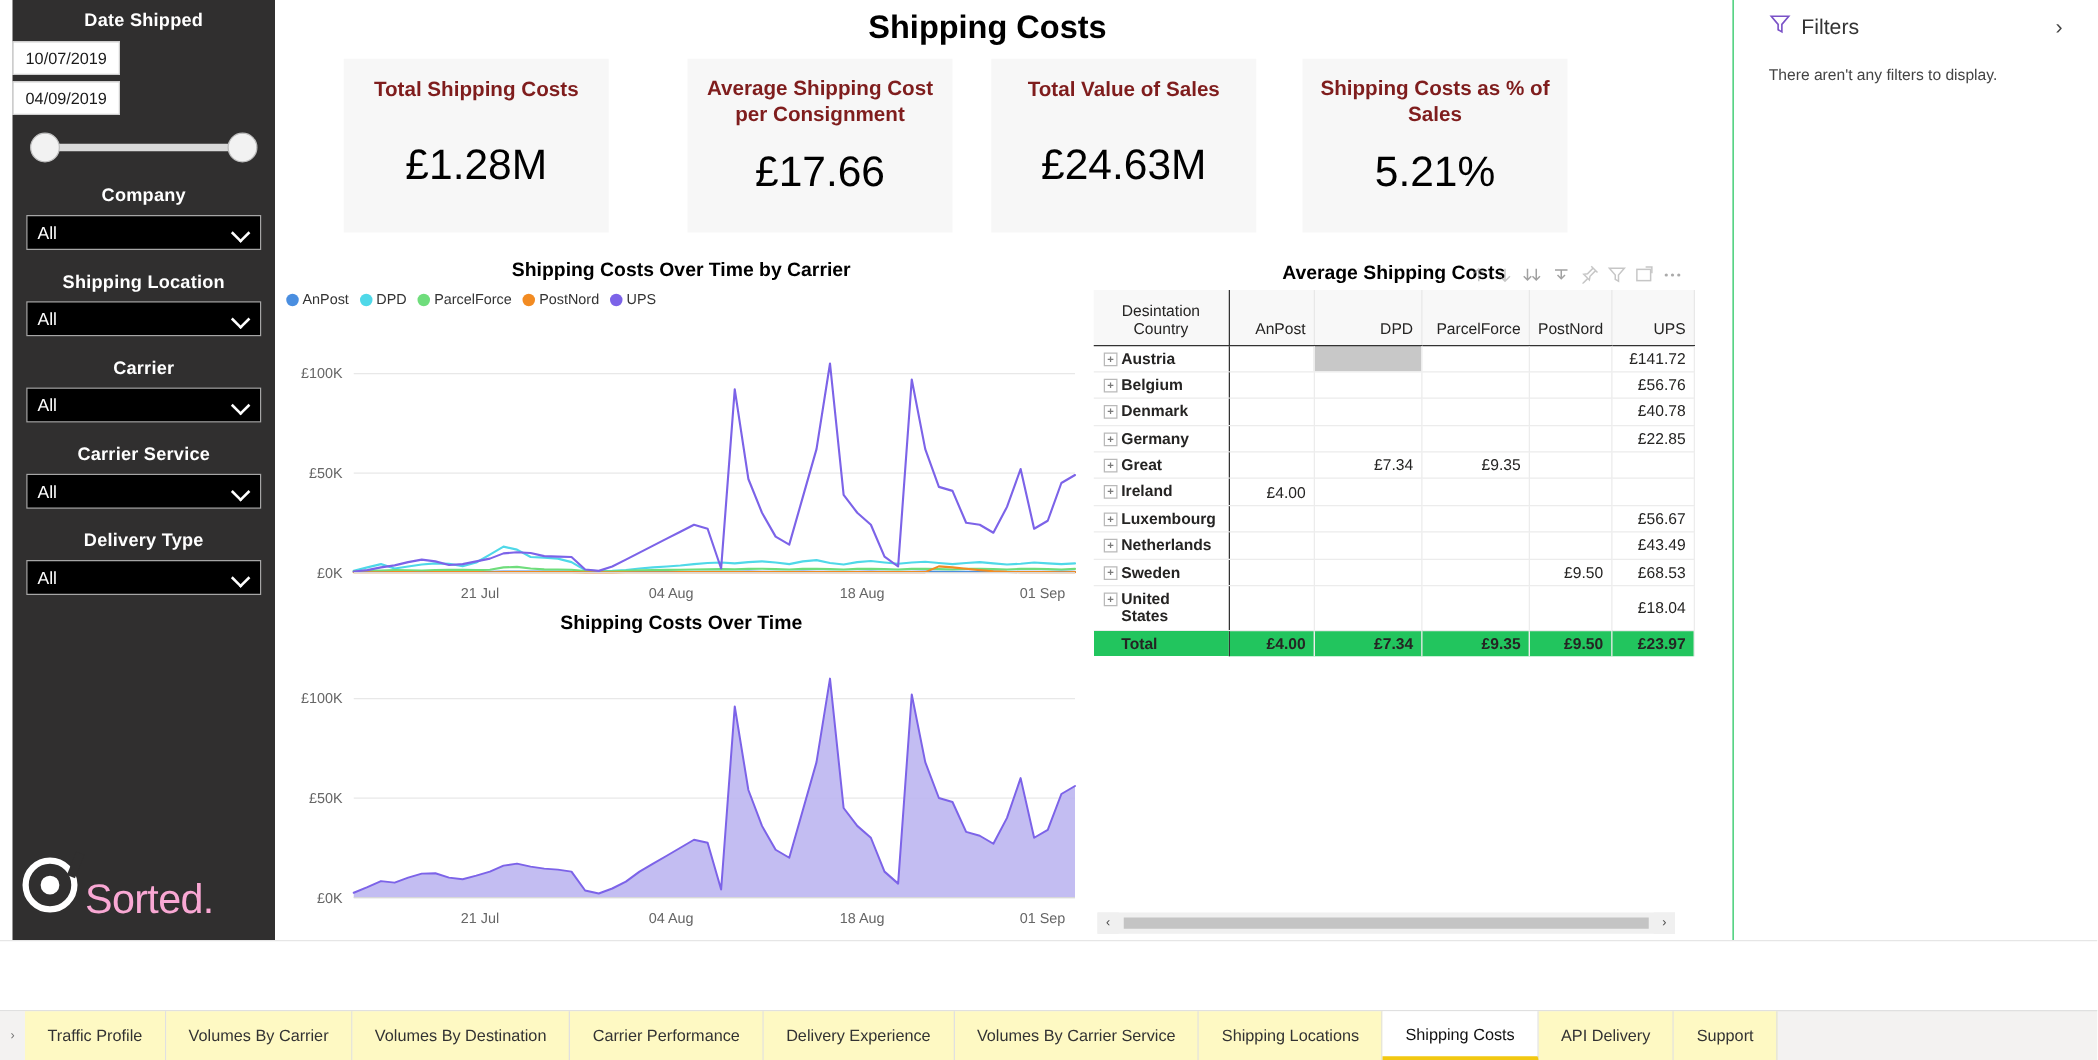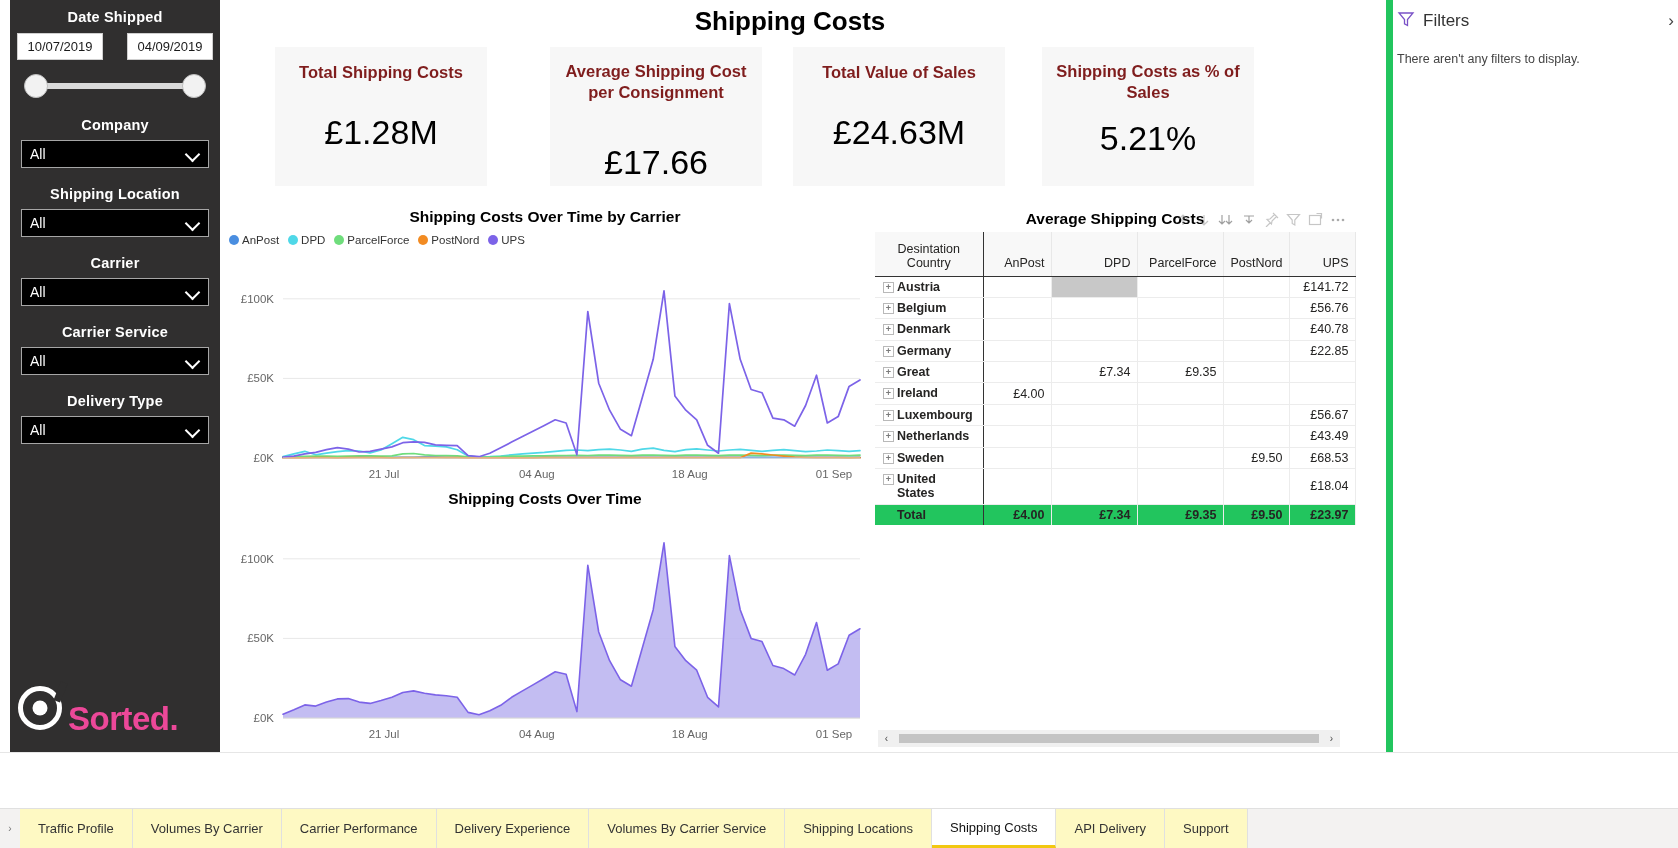--- a/index.html
+++ b/index.html
@@ -13,21 +13,21 @@
 
   
   #sidebar {
     position: absolute; left: 10px; top: 0; width: 210px; height: 752px;
     background: #302f2f;
   }
   .slicer-title {
     color: #ffffff; font-weight: bold; font-size: 14.5px; text-align: center;
     letter-spacing: .2px;
   }
-  .date-inputs { display:flex; gap:24px; justify-content:center; margin-top:8px; }
+  .date-inputs { display:flex; gap:5px; margin-top:8px;flex-direction:column; }
   .date-box {
     width: 86px; height: 27px; background:#ffffff; border:1px solid #cfcfcf;
     color:#1a1a1a; font-size: 13px; display:flex; align-items:center;
     justify-content:center; font-family:"Liberation Sans", sans-serif;
   }
   .slider-wrap { position:relative; margin: 13px 14px 0 14px; height: 26px; }
   .slider-track {
     position:absolute; left: 13px; right: 13px; top: 10px; height: 6px;
     background:#d9d9d9; border-radius:3px;
   }
@@ -62,21 +62,21 @@
     border: 5px solid #ffffff; position:relative;
   }
   #logo .mark::after {
     content:""; position:absolute; width:15px; height:15px; border-radius:50%;
     background:#ffffff; left:50%; top:50%; transform:translate(-50%,-50%);
   }
   #logo .mark::before{
     content:""; position:absolute; width:7px; height:20px; background:#302f2f;
     right:-7px; top:-9px; transform: rotate(22deg);
   }
-  #logo .wordmark { color:#ec4899; font-size: 33px; font-weight: 700; letter-spacing:-.5px;margin-top:22px; }
+  #logo .wordmark { color:#f9a8d4; font-size: 33px; font-weight: 400; letter-spacing:-.5px;margin-top:22px; }
 
   
   #page-title {
     position:absolute; left: 230px; top: 6px; width: 1120px;
     text-align:center; font-size: 26px; font-weight: bold; color:#000000;
   }
 
   
   .kpi {
     position:absolute; background:#f7f7f7; text-align:center;
@@ -141,21 +141,21 @@
   }
   #matrix-scroll .arrow {
     width: 17px; height: 17px; font-size: 10px; color:#4a4a4a;
     display:flex; align-items:center; justify-content:center; background:#f0f0f0;
   }
   #matrix-scroll .thumb { flex:1; height: 9px; background:#c4c4c4; margin: 0 4px; }
 
   
   #filters {
     position:absolute; left: 1386px; top: 0; width: 292px; height: 752px;
-    background:#ffffff; border-left:7px solid #22c55e; padding: 10px 4px;
+    background:#ffffff; border-left:1px solid #22c55e; padding: 10px 28px;
   }
   #filters .f-head { display:flex; align-items:center; gap:8px; }
   #filters .f-title { font-size: 17px; color:#333; flex:1; }
   #filters .f-empty { margin-top: 20px; font-size: 12.5px; color:#444; }
 
   
   #tabbar {
     position:absolute; left:0; bottom:0; width: 1678px; height: 40px;
     background:#f3f2f1; border-top:1px solid #e0e0e0; display:flex; align-items:stretch;
   }
@@ -239,21 +239,21 @@
     </div>
   </div>
 
   <div id="page-title">Shipping Costs</div>
 
   <div class="kpi" style="left:275px; top:47px; width:212px; height:139px; padding-top:15px;">
     <div class="kpi-label">Total Shipping Costs</div>
     <div class="kpi-value" style="margin-top:30px;">£1.28M</div>
   </div>
 
-  <div class="kpi" style="left:550px; top:47px; width:212px; height:139px; padding-top:14px;gap:24px;">
+  <div class="kpi" style="left:550px; top:47px; width:212px; height:139px; padding-top:14px;">
     <div class="kpi-label">Average Shipping Cost per Consignment</div>
     <div class="kpi-value" style="margin-top:17px;">£17.66</div>
   </div>
 
   <div class="kpi" style="left:793px; top:47px; width:212px; height:139px; padding-top:15px;">
     <div class="kpi-label">Total Value of Sales</div>
     <div class="kpi-value" style="margin-top:30px;">£24.63M</div>
   </div>
 
   <div class="kpi" style="left:1042px; top:47px; width:212px; height:139px; padding-top:14px;">
@@ -504,20 +504,21 @@
     <div class="f-empty">There aren't any filters to display.</div>
   </div>
 
   <div class="sep-line"></div>
 
   <div id="tabbar">
     <div class="tab-scroll">›</div>
     <div id="tabs-host" style="display:flex;">
         <div class="tab">Traffic Profile</div>
         <div class="tab">Volumes By Carrier</div>
+        <div class="tab">Volumes By Destination</div>
         <div class="tab">Carrier Performance</div>
         <div class="tab">Delivery Experience</div>
         <div class="tab">Volumes By Carrier Service</div>
         <div class="tab">Shipping Locations</div>
         <div class="tab active">Shipping Costs</div>
         <div class="tab">API Delivery</div>
         <div class="tab">Support</div>
       </div>
   </div>
 

